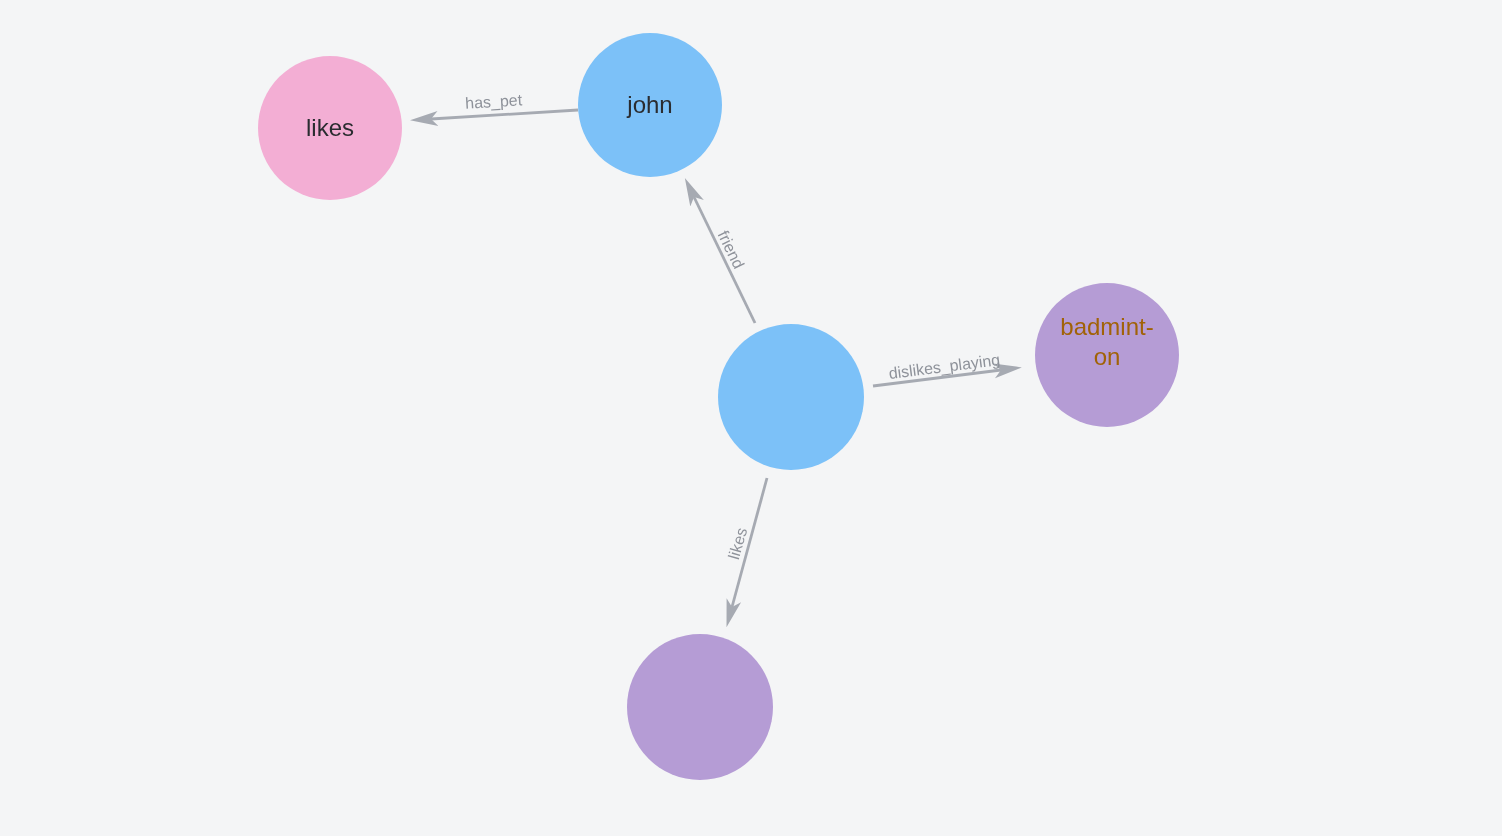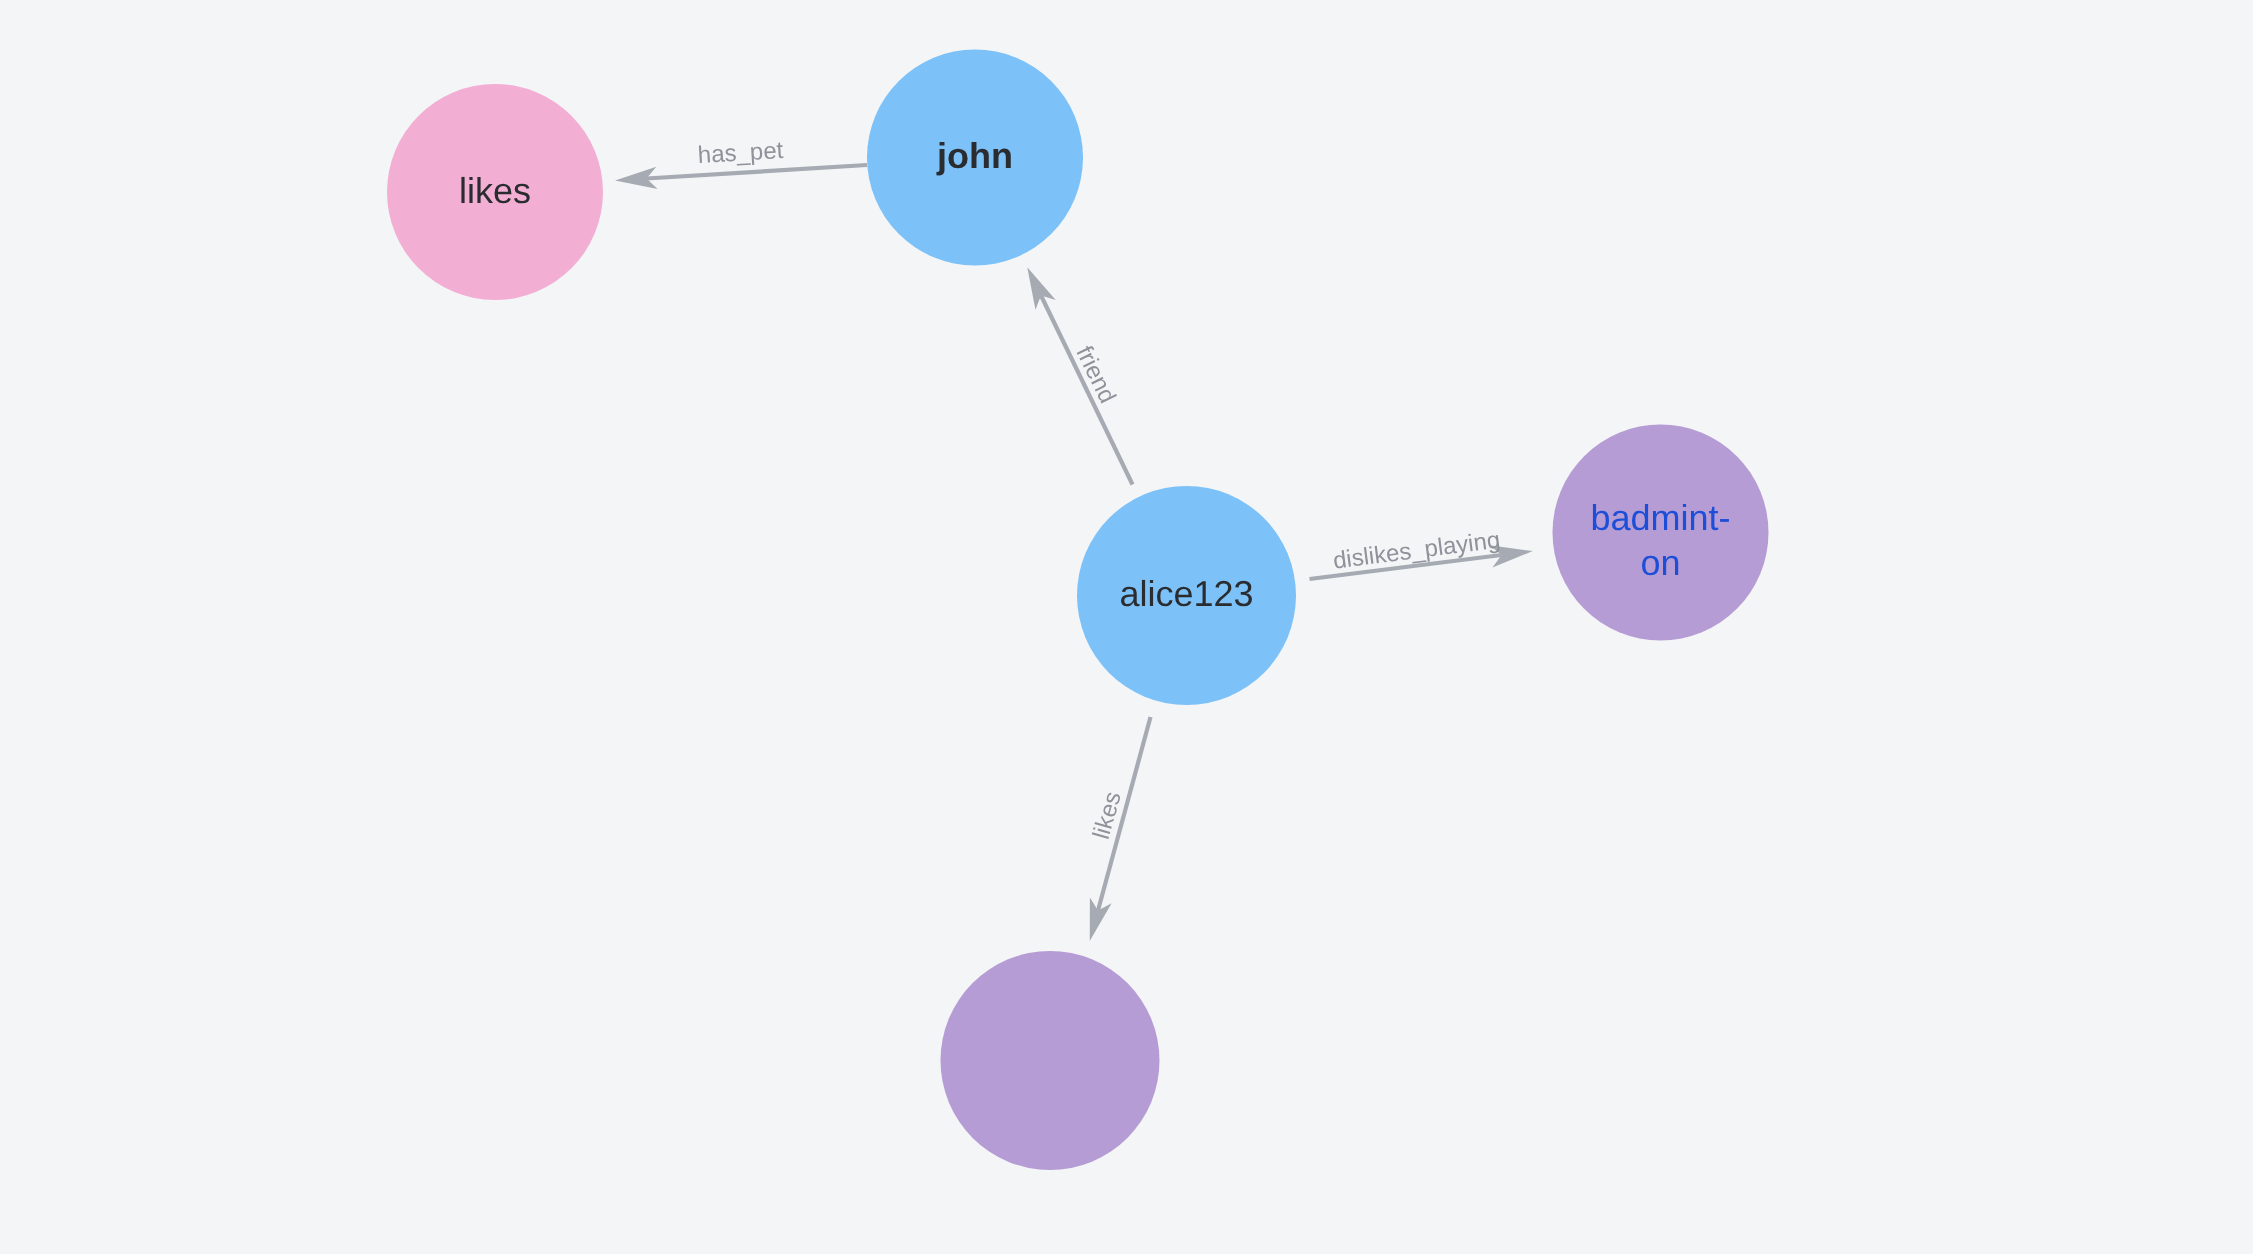--- a/index.html
+++ b/index.html
@@ -78,18 +78,17 @@
     </g>
 
     <circle cx="330" cy="128" r="72" fill="#f3aed4"></circle>
     <circle cx="650" cy="105" r="72" fill="#7cc1f8"></circle>
     <circle cx="791" cy="397" r="73" fill="#7cc1f8"></circle>
     <circle cx="1107" cy="355" r="72" fill="#b59cd5"></circle>
     <circle cx="700" cy="707" r="73" fill="#b59cd5"></circle>
   </svg>
 
   <div class="node-label" style="left: 330px; top: 128px; color: rgb(42, 44, 48);">likes</div>
-  <div class="node-label" style="left: 650px; top: 105px; color: rgb(42, 44, 48); font-weight: bold;">john</div>
-  <div class="node-label" style="left: 791px; top: 397px; color: rgb(42, 44, 48);">alice123</div>
-  <div class="node-label" style="left: 1107px; top: 361px; color: #1d4ed8;">badmint-
+  <div class="node-label" style="left: 650px; top: 105px; color: rgb(42, 44, 48);">john</div>
+  <div class="node-label" style="left: 1107px; top: 342px; color: #a16207;">badmint-
 on</div>
 
 </div>
 
 </body></html>

